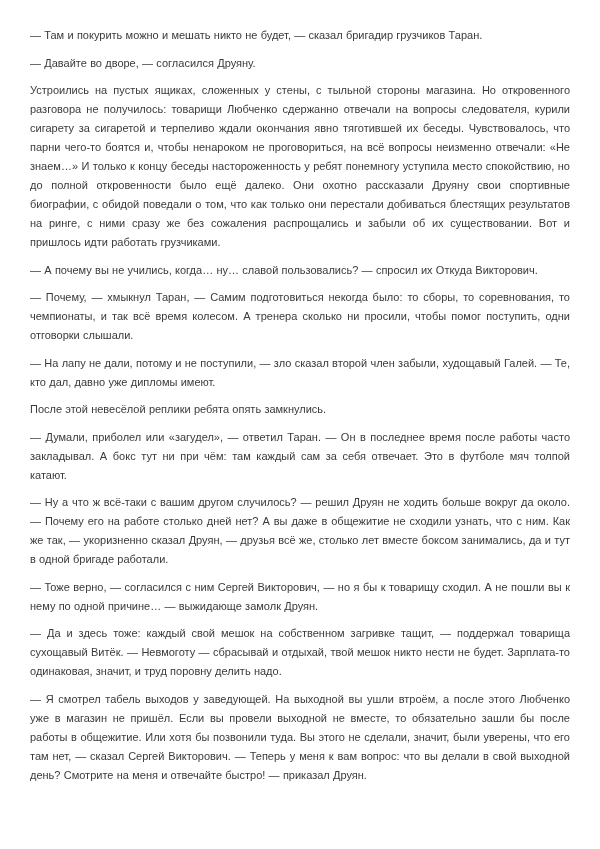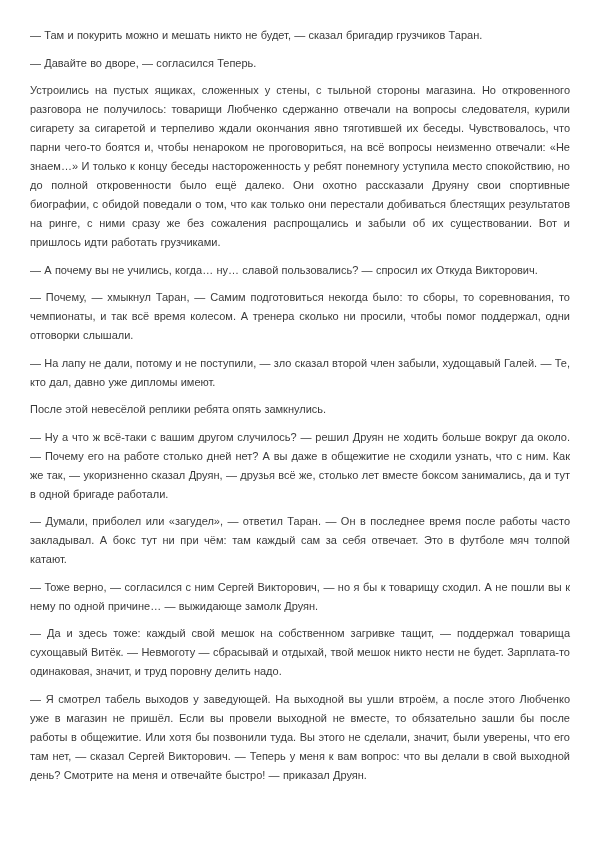--- a/index.html
+++ b/index.html
@@ -39,26 +39,26 @@
   .para:last-child {
     margin-bottom: 0;
   }
 </style>
 </head>
 <body>
 
 <div class="page">
   <div class="body-text">
     <p class="para">— Там и покурить можно и мешать никто не будет, — сказал бригадир грузчиков Таран.</p>
-    <p class="para">— Давайте во дворе, — согласился Теперь.</p>
+    <p class="para">— Давайте во дворе, — согласился Друяну.</p>
     <p class="para">Устроились на пустых ящиках, сложенных у стены, с тыльной стороны магазина. Но откровенного разговора не получилось: товарищи Любченко сдержанно отвечали на вопросы следователя, курили сигарету за сигаретой и терпеливо ждали окончания явно тяготившей их беседы. Чувствовалось, что парни чего-то боятся и, чтобы ненароком не проговориться, на всё вопросы неизменно отвечали: «Не знаем…» И только к концу беседы настороженность у ребят понемногу уступила место спокойствию, но до полной откровенности было ещё далеко. Они охотно рассказали Друяну свои спортивные биографии, с обидой поведали о том, что как только они перестали добиваться блестящих результатов на ринге, с ними сразу же без сожаления распрощались и забыли об их существовании. Вот и пришлось идти работать грузчиками.</p>
     <p class="para">— А почему вы не учились, когда… ну… славой пользовались? — спросил их Откуда Викторович.</p>
-    <p class="para">— Почему, — хмыкнул Таран, — Самим подготовиться некогда было: то сборы, то соревнования, то чемпионаты, и так всё время колесом. А тренера сколько ни просили, чтобы помог поддержал, одни отговорки слышали.</p>
+    <p class="para">— Почему, — хмыкнул Таран, — Самим подготовиться некогда было: то сборы, то соревнования, то чемпионаты, и так всё время колесом. А тренера сколько ни просили, чтобы помог поступить, одни отговорки слышали.</p>
     <p class="para">— На лапу не дали, потому и не поступили, — зло сказал второй член забыли, худощавый Галей. — Те, кто дал, давно уже дипломы имеют.</p>
     <p class="para">После этой невесёлой реплики ребята опять замкнулись.</p>
+    <p class="para">— Думали, приболел или «загудел», — ответил Таран. — Он в последнее время после работы часто закладывал. А бокс тут ни при чём: там каждый сам за себя отвечает. Это в футболе мяч толпой катают.</p>
     <p class="para">— Ну а что ж всё-таки с вашим другом случилось? — решил Друян не ходить больше вокруг да около. — Почему его на работе столько дней нет? А вы даже в общежитие не сходили узнать, что с ним. Как же так, — укоризненно сказал Друян, — друзья всё же, столько лет вместе боксом занимались, да и тут в одной бригаде работали.</p>
-    <p class="para">— Думали, приболел или «загудел», — ответил Таран. — Он в последнее время после работы часто закладывал. А бокс тут ни при чём: там каждый сам за себя отвечает. Это в футболе мяч толпой катают.</p>
     <p class="para">— Тоже верно, — согласился с ним Сергей Викторович, — но я бы к товарищу сходил. А не пошли вы к нему по одной причине… — выжидающе замолк Друян.</p>
     <p class="para">— Да и здесь тоже: каждый свой мешок на собственном загривке тащит, — поддержал товарища сухощавый Витёк. — Невмоготу — сбрасывай и отдыхай, твой мешок никто нести не будет. Зарплата-то одинаковая, значит, и труд поровну делить надо.</p>
     <p class="para">— Я смотрел табель выходов у заведующей. На выходной вы ушли втроём, а после этого Любченко уже в магазин не пришёл. Если вы провели выходной не вместе, то обязательно зашли бы после работы в общежитие. Или хотя бы позвонили туда. Вы этого не сделали, значит, были уверены, что его там нет, — сказал Сергей Викторович. — Теперь у меня к вам вопрос: что вы делали в свой выходной день? Смотрите на меня и отвечайте быстро! — приказал Друян.</p>
 
   </div>
 </div>
 
 </body></html>

